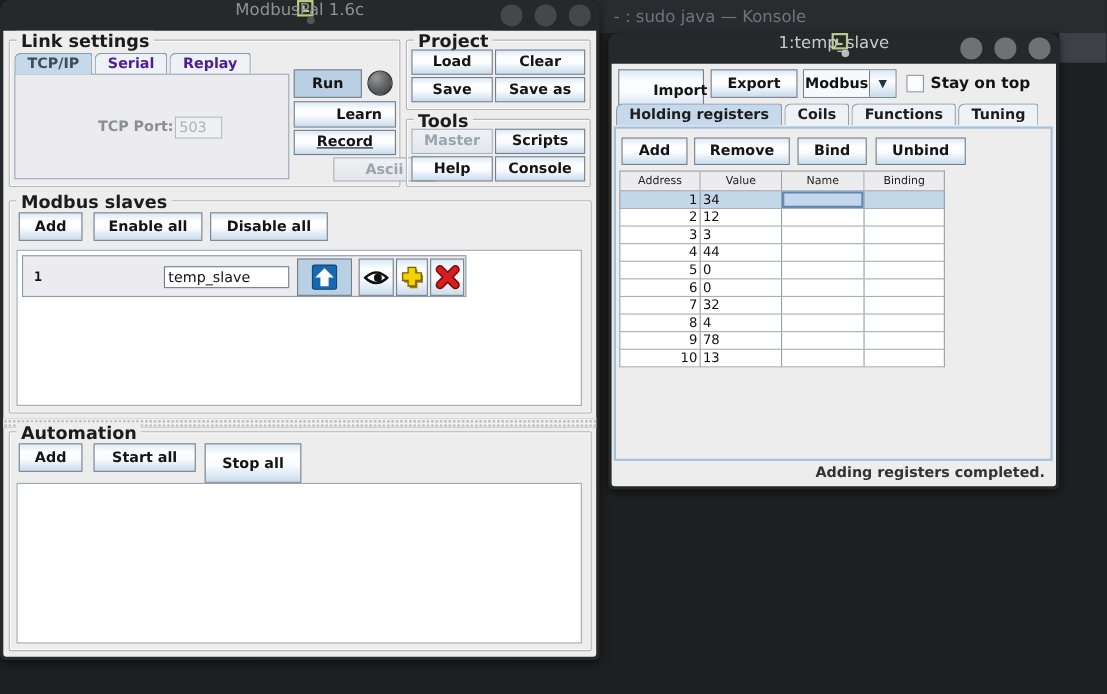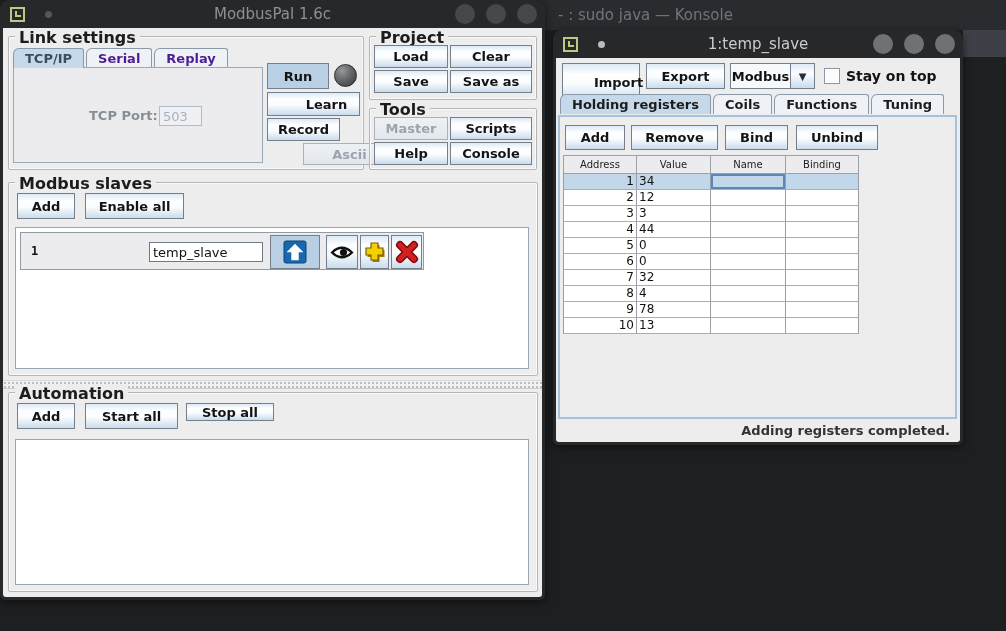--- a/index.html
+++ b/index.html
@@ -6,21 +6,21 @@
   html,body { width:1006px; height:631px; overflow:hidden; }
   body { font-family:"DejaVu Sans","Liberation Sans",sans-serif; background:#1d1f21; position:relative; }
 
   
   .konsole-bar { position:absolute; left:540px; top:0; width:466px; height:30px; background:#292c2f; display:flex; align-items:center; }
   .konsole-bar .ktitle { color:#70747a; font-size:15px; padding-left:18px; }
   .konsole-strip { position:absolute; left:963px; top:30px; width:43px; height:27px; background:#3d4147; }
 
   
   .xwin { position:absolute; background:#26282a; border-radius:9px 9px 5px 5px; box-shadow:0 2px 8px rgba(0,0,0,.55); }
-  .titlebar { height:28px; position:relative; display:flex; align-items:center; }
+  .titlebar { height:28px; position:relative; display:flex; align-items:center;flex-direction:column; }
   .win-icon { width:15px; height:15px; margin-left:10px; border:2px solid #b9ca84; background:#26282a; display:flex; align-items:center; justify-content:center; }
   .win-icon i { display:block; width:6px; height:6px; border-left:2px solid #b9ca84; border-bottom:2px solid #b9ca84; }
   .win-dot { width:7px; height:7px; border-radius:50%; margin-left:20px; }
   .win-title { position:absolute; left:0; right:0; text-align:center; font-size:15px; pointer-events:none; }
   .win-circles { position:absolute; right:8px; top:4px; display:flex; gap:11px; }
   .win-circle { width:20px; height:20px; border-radius:50%; }
   .win-body { position:absolute; left:3px; right:3px; bottom:3px; top:28px; background:#ededee; border-radius:0 0 3px 3px; }
 
   .dim  .win-title { color:#8e9193; } .dim  .win-dot { color:#54575a; background:#54575a; } .dim  .win-circle { background:#45484b; }
   .lit  .win-title { color:#c9cbcd; } .lit  .win-dot { background:#b9bbbd; } .lit  .win-circle { background:#6f7275; }
@@ -107,21 +107,21 @@
         <span class="tab">Serial</span>
         <span class="tab">Replay</span>
       </div>
       <div style="position:absolute; left:4px; top:30px; width:250px; height:96px; border:1px solid #9aa9b8; background:#ececee;">
         <span style="position:absolute; left:75px; top:40px; font-weight:bold; font-size:13px; color:#878e96;">TCP Port:</span>
         <span class="tfield disabled" style="left:145px; top:38px; width:43px; height:20px;">503</span>
       </div>
       <div class="btn toggled" style="left:258px; top:26px; width:62px; height:26px;">Run</div>
       <div class="led" style="left:325px; top:27px;"></div>
       <div class="btn" style="left:258px; top:55px; width:93px; height:24px;padding-left:26px;">Learn</div>
-      <div class="btn" style="left:258px; top:81px; width:73px; height:23px;">Record</div>
+      <div class="btn" style="left:258px; top:81px; width:93px; height:23px;text-decoration:underline;">Record</div>
       <div class="btn disabled" style="left:258px; top:106px; width:93px; height:22px;margin-left:36px;">Ascii</div>
     </div>
 
     <div class="group" style="left:366px; top:80px; width:168px; height:62px;">
       <span class="group-title">Tools</span>
       <div class="btn disabled" style="left:4px; top:8px; width:74px; height:23px;">Master</div>
       <div class="btn" style="left:80px; top:8px; width:82px; height:23px;">Scripts</div>
       <div class="btn" style="left:4px; top:33px; width:74px; height:23px;">Help</div>
       <div class="btn" style="left:80px; top:33px; width:82px; height:23px;">Console</div>
     </div>
@@ -131,20 +131,21 @@
       <div class="btn" style="left:4px; top:8px; width:74px; height:23px;">Load</div>
       <div class="btn" style="left:80px; top:8px; width:82px; height:23px;">Clear</div>
       <div class="btn" style="left:4px; top:33px; width:74px; height:23px;">Save</div>
       <div class="btn" style="left:80px; top:33px; width:82px; height:23px;">Save as</div>
     </div>
 
     <div class="group" style="left:5px; top:154px; width:530px; height:194px;">
       <span class="group-title">Modbus slaves</span>
       <div class="btn" style="left:8px; top:10px; width:58px; height:26px;">Add</div>
       <div class="btn" style="left:76px; top:10px; width:99px; height:26px;">Enable all</div>
+      <div class="btn" style="left:182px; top:10px; width:107px; height:26px;">Disable all</div>
       <div class="whitebox" style="left:6px; top:44px; width:514px; height:142px;">
         <div class="slave-row" style="left:4px; top:4px; width:404px; height:38px;">
           <span style="position:absolute; left:10px; top:11px; font-family:'DejaVu Sans Mono','Liberation Mono',monospace; font-weight:bold; font-size:12px; color:#111;">1</span>
           <span class="tfield" style="left:128px; top:9px; width:114px; height:20px;">temp_slave</span>
           <div class="iconbtn btn toggled" style="left:249px; top:2px; width:50px; height:34px;">
             <svg width="24" height="24" viewBox="0 0 24 24">
               <rect x="1" y="1" width="22" height="22" rx="2" fill="#1768ae" stroke="#0c4577"></rect>
               <path d="M12 4 L20 12 H15.5 V20 H8.5 V12 H4 Z" fill="#fff" stroke="#dce8f2" stroke-width="0.6"></path>
             </svg>
           </div>
@@ -169,21 +170,21 @@
         </div>
       </div>
     </div>
 
     <div class="splitter" style="left:0; top:352px; width:539px; height:9px;"></div>
 
     <div class="group" style="left:5px; top:364px; width:530px; height:200px;">
       <span class="group-title">Automation</span>
       <div class="btn" style="left:8px; top:10px; width:58px; height:26px;">Add</div>
       <div class="btn" style="left:76px; top:10px; width:93px; height:26px;">Start all</div>
-      <div class="btn" style="left:177px; top:10px; width:88px; height:18px;">Stop all</div>
+      <div class="btn" style="left:177px; top:10px; width:88px; height:36px;">Stop all</div>
       <div class="whitebox" style="left:6px; top:46px; width:514px; height:146px;"></div>
     </div>
 
   </div>
 </div>
 
 <div class="xwin lit" style="left:553px; top:30px; width:410px; height:415px;">
   <div class="titlebar">
     <span class="win-icon">
         <i></i>

